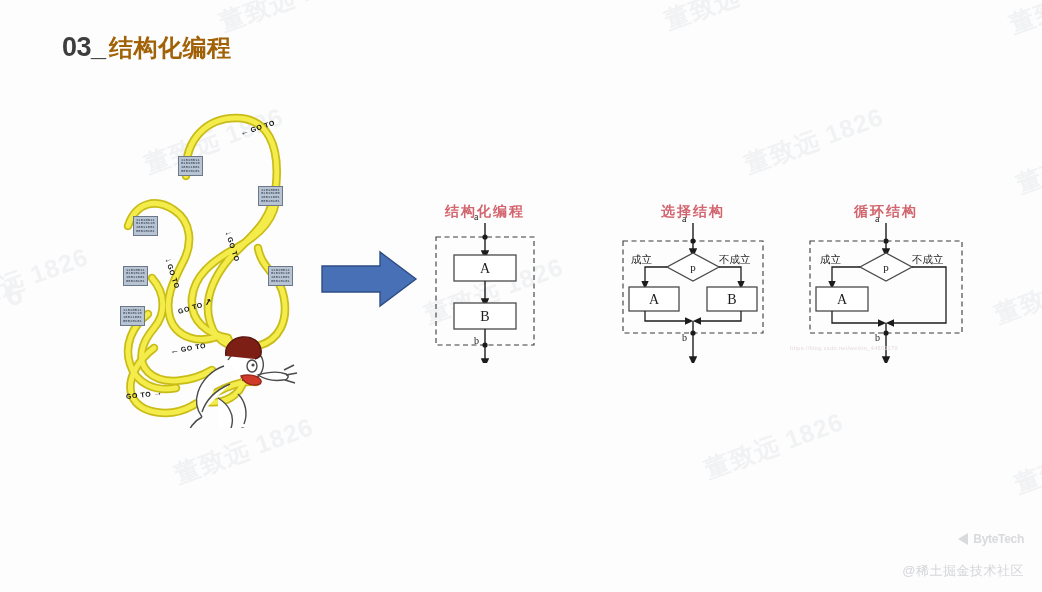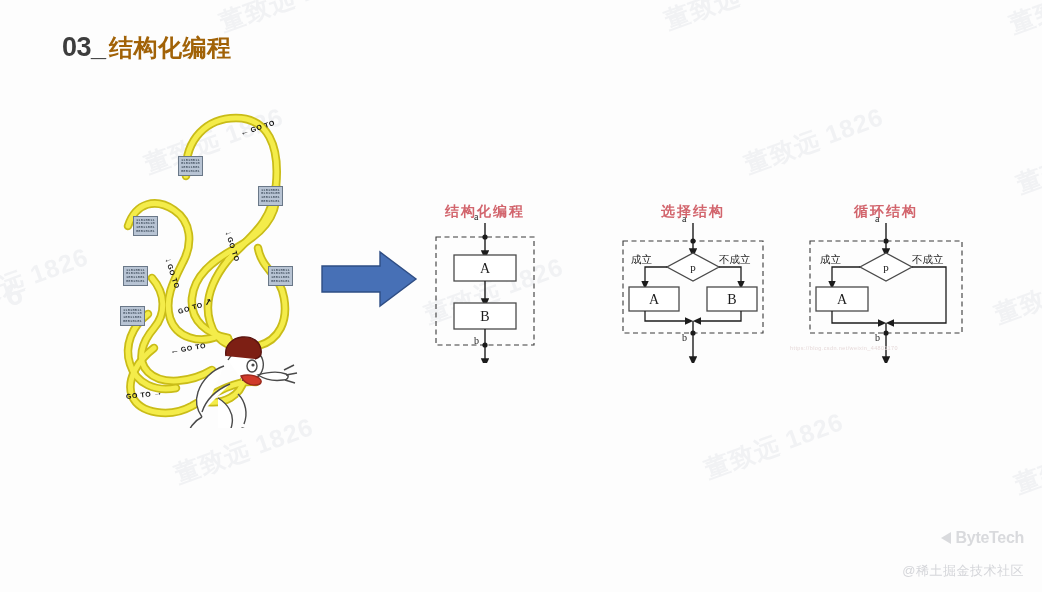--- a/index.html
+++ b/index.html
@@ -139,21 +139,21 @@
     align-items: center;
     justify-content: flex-end;
     gap: 4px;
   }
   .brand-mark {
     display: inline-block;
     width: 12px;
     height: 14px;
   }
   .brand-name {
-    font-size: 16px;
+    font-size: 12px;
     font-weight: 700;
     color: #d9dadd;
     font-family: "Liberation Sans", sans-serif;
     letter-spacing: -0.3px;
   }
   .brand-sub {
     font-size: 13px;
     color: #d5d6da;
     font-family: "Liberation Sans", sans-serif;
     letter-spacing: 0.5px;

